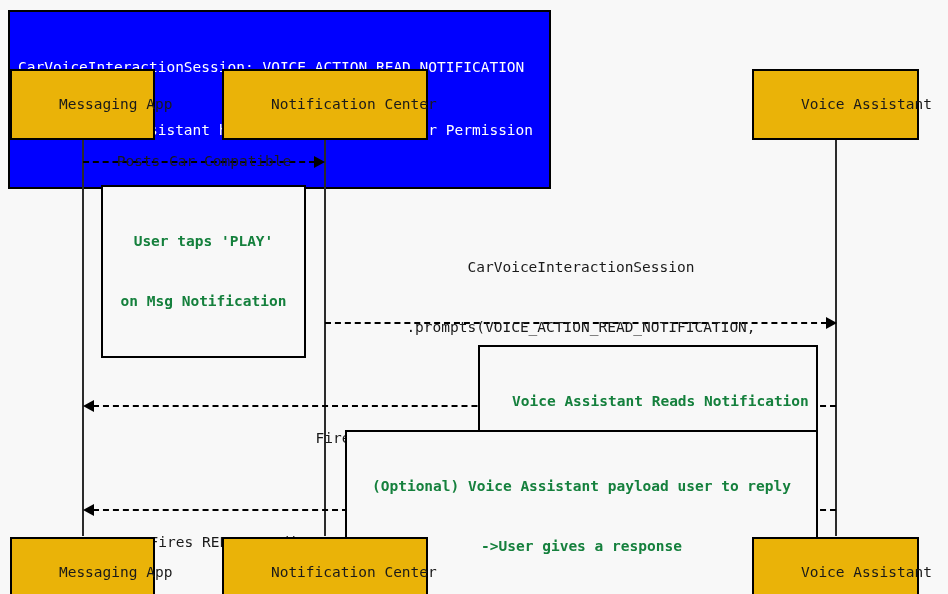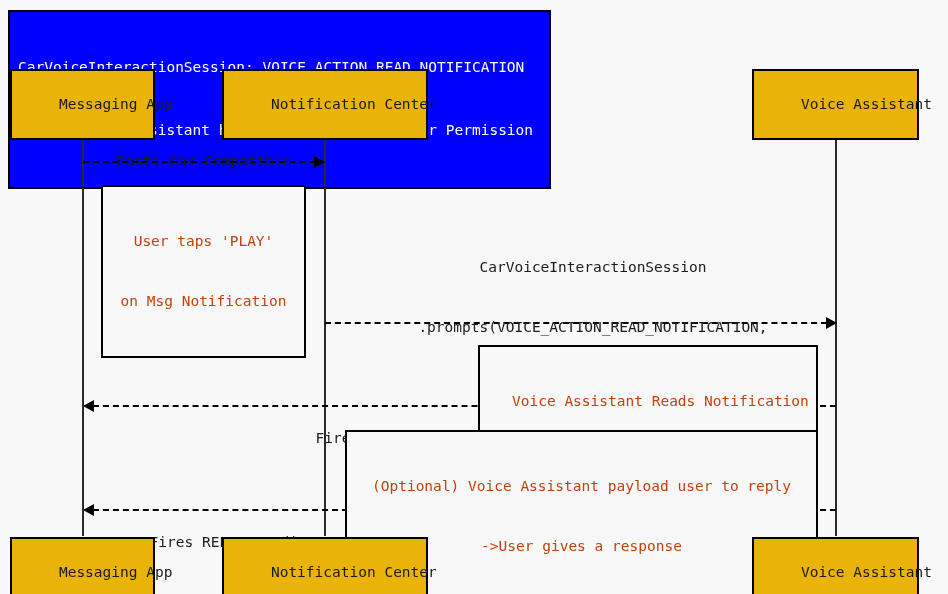--- a/index.html
+++ b/index.html
@@ -100,26 +100,27 @@
     border-right: 11px solid #000000;
   }
 
   
   .note {
     position: absolute;
     border: 2px solid #000000;
     background: #f8f8f8;
     font-size: 14.5px;
     line-height: 20px;
-    color: #c2410c;
+    color: #15803d;
     box-sizing: border-box;
     padding: 4px 8px 5px 8px;
     white-space: pre;
     text-align: center;
     z-index: 5;
+    font-weight: bold;
   }
   .note-line { display: block; white-space: pre; }
 </style>
 </head>
 <body>
 
 <div id="diagram">
 
   <div class="title-banner">
     <span class="title-line">CarVoiceInteractionSession: VOICE_ACTION_READ_NOTIFICATION</span>
@@ -149,21 +150,21 @@
   <div class="arrow-wrap" style="left:83px; top:156px; width:242px;">
     <div class="arrow-line" style="left:0px; width:232px;"></div>
     <div class="arrow-head right" style="left:231px;"></div>
   </div>
 
   <div class="note" style="left:101px; top:185px; width:205px;">
     <span class="note-line">User taps 'PLAY'</span>
     <span class="note-line">on Msg Notification</span>
   </div>
 
-  <div class="msg-label multi" style="left:338px; top:217px; width:510px;">
+  <div class="msg-label multi" style="left:326px; top:217px; width:510px;">
     <span class="note-line">CarVoiceInteractionSession</span>
     <span class="note-line">.prompts(VOICE_ACTION_READ_NOTIFICATION,</span>
     <span class="note-line">Bundle payload,</span>
     <span class="note-line">VoiceInteractionSession.SHOW_SOURCE_NOTIFICATION)</span>
   </div>
   <div class="arrow-wrap" style="left:325px; top:317px; width:512px;">
     <div class="arrow-line" style="left:0px; width:502px;"></div>
     <div class="arrow-head right" style="left:501px;"></div>
   </div>
 

